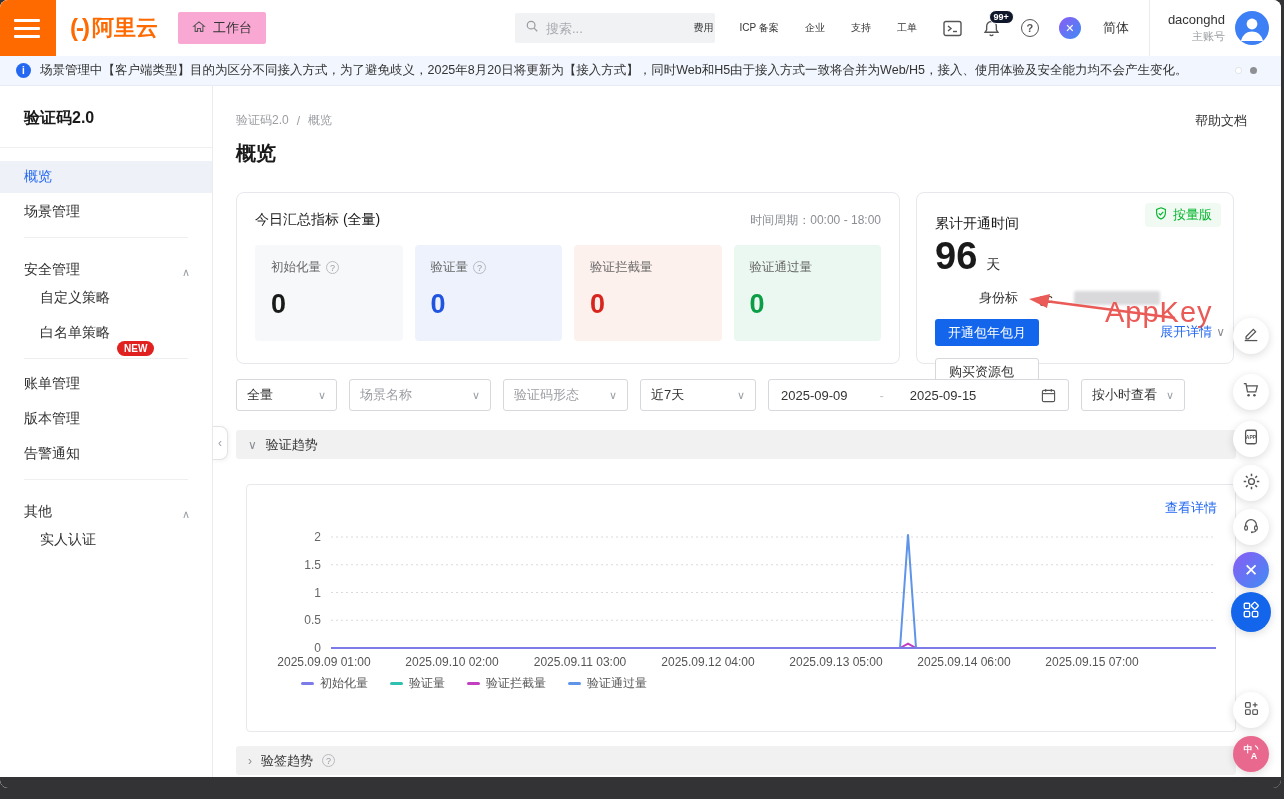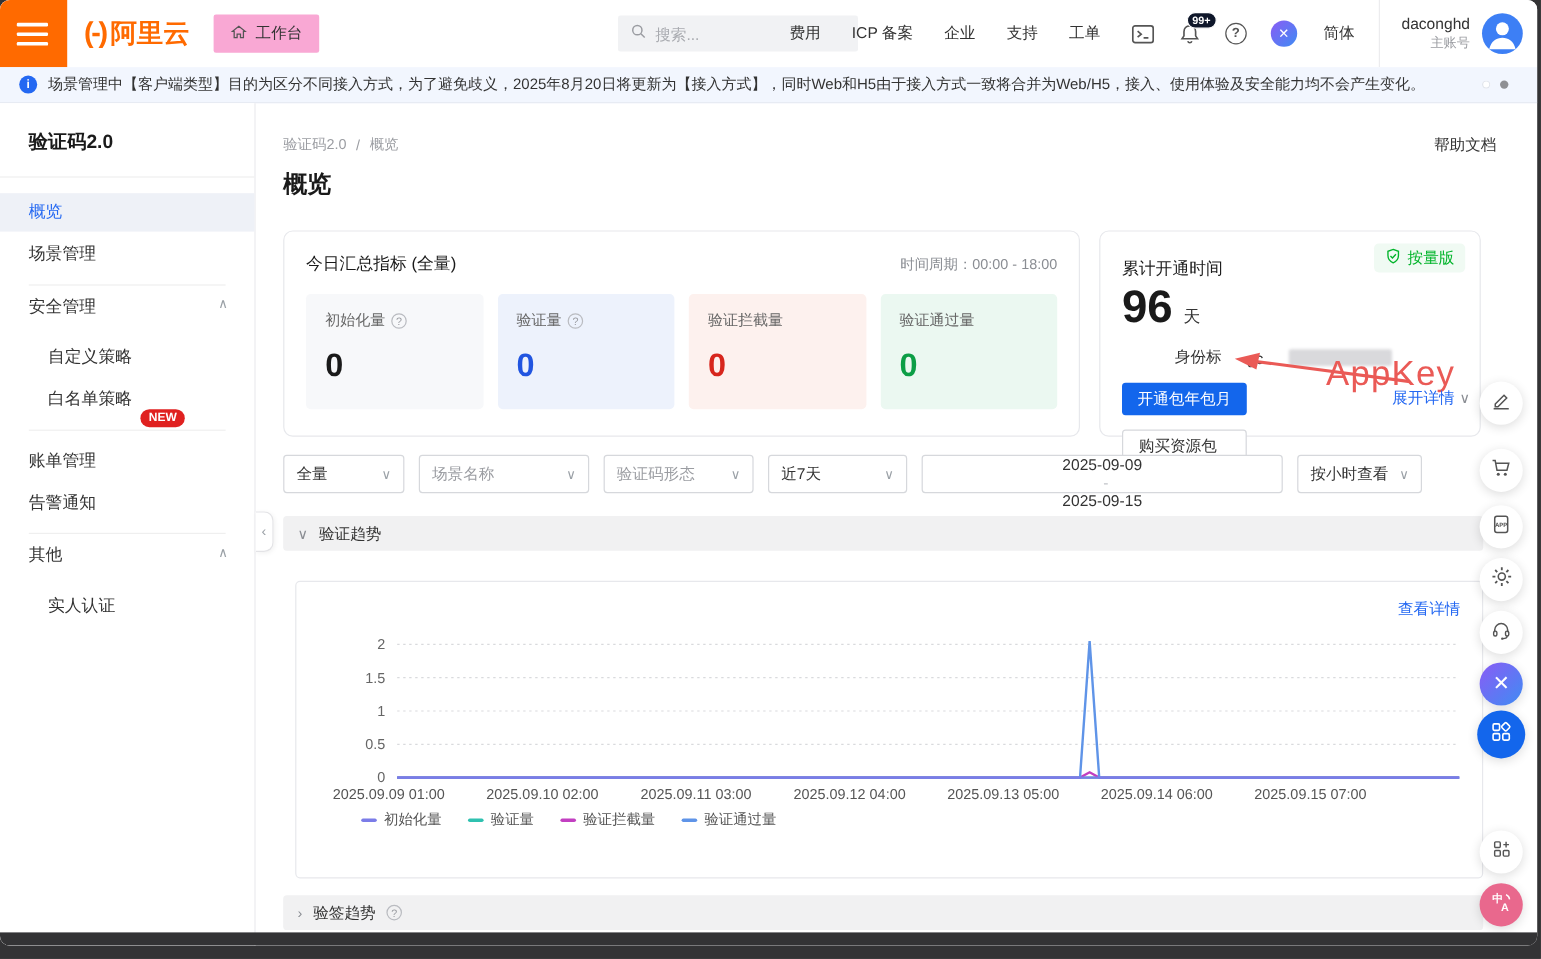--- a/index.html
+++ b/index.html
@@ -13,21 +13,21 @@
   .hamburger { width:56px; height:56px; background:#ff6a00; display:flex; flex-direction:column; justify-content:center; gap:5px; padding-left:14px; cursor:pointer; flex:none; }
   .hamburger i { display:block; width:26px; height:3px; background:#fff; border-radius:1px; }
   .logo { display:flex; align-items:center; margin-left:14px; color:#ff6a00; font-weight:bold; flex:none; }
   .logo .bracket { font-size:24px; letter-spacing:-2px; margin-right:4px; font-weight:bold; }
   .logo .logo-text { font-size:22px; }
   .workbench { margin-left:20px; background:#f9a8d4; border-radius:2px; height:32px; padding:0 14px; display:flex; align-items:center; gap:7px; font-size:13px; color:#333; cursor:pointer; flex:none; }
   .search { position:absolute; left:515px; top:13px; width:200px; height:30px; background:#f1f2f4; border-radius:2px; display:flex; align-items:center; padding:0 10px; gap:7px; }
   .search input { border:none; background:transparent; outline:none; font-size:13px; color:#333; width:150px; font-family:inherit; }
   .search input::placeholder { color:#a9abb0; }
   .topbar-right { position:absolute; right:12px; top:0; height:56px; display:flex; align-items:center; }
-  .top-menu { display:flex; gap:26px; font-size:13px; color:#333; }
+  .top-menu { display:flex; gap:26px; font-size:10px; color:#333; }
   .top-menu span { cursor:pointer; white-space:nowrap; }
   .top-icons { display:flex; align-items:center; gap:20px; margin-left:26px; }
   .icon-btn { position:relative; display:flex; align-items:center; justify-content:center; cursor:pointer; }
   .badge-99 { position:absolute; top:-9px; right:-13px; background:#0f172a; color:#fff; font-size:9px; font-weight:bold; border-radius:8px; padding:1px 4px; border:1px solid #fff; }
   .qmark { width:18px; height:18px; border:1.4px solid #555; border-radius:50%; display:flex; align-items:center; justify-content:center; font-size:11px; color:#555; font-weight:bold; }
   .ai-circle { width:22px; height:22px; border-radius:50%; background:linear-gradient(135deg,#8a5cf5,#3f8cf3); color:#fff; display:flex; align-items:center; justify-content:center; font-size:11px; font-weight:bold; }
   .lang { font-size:13px; color:#333; margin-left:22px; cursor:pointer; }
   .account { display:flex; align-items:center; gap:10px; margin-left:20px; padding-left:18px; border-left:1px solid #ececee; height:56px; cursor:pointer; }
   .acct-text { text-align:right; line-height:1.3; }
   .acct-name { font-size:13px; color:#333; }
@@ -44,21 +44,21 @@
   .dot.d2 { background:#8f9094; }
 
   
   .sidebar { position:absolute; left:0; top:86px; width:213px; height:702px; background:#fff; border-right:1px solid #ebebee; }
   .sb-title { font-size:16px; font-weight:bold; color:#1a1a1a; padding:22px 0 18px 24px; border-bottom:1px solid #efefef; }
   .sb-item { height:32px; display:flex; align-items:center; padding-left:24px; font-size:14px; color:#333; cursor:pointer; margin:3px 0; }
   .sb-item.active { background:#eef1f7; color:#2468f2; }
   .sb-item.sub { padding-left:40px; }
   .sb-nav { padding-top:10px; }
   .sb-hr { border:none; border-top:1px solid #efefef; margin:9px 24px; }
-  .sb-group { height:32px; display:flex; align-items:flex-start; justify-content:space-between; padding:0 22px 0 24px; font-size:14px; color:#333; cursor:pointer; margin:3px 0; }
+  .sb-group { height:32px; display:flex; align-items:flex-end; justify-content:space-between; padding:0 22px 0 24px; font-size:14px; color:#333; cursor:pointer; margin:3px 0; }
   .chev { color:#9aa0a6; font-size:11px; }
   .new-badge { background:#e02120; color:#fff; font-size:10px; font-weight:bold; border-radius:9px; padding:2px 7px; margin-left:7px;margin-top:31px; }
   .collapse-handle { position:absolute; left:213px; top:426px; width:15px; height:34px; background:#fff; border:1px solid #e3e3e6; border-left:none; border-radius:0 8px 8px 0; display:flex; align-items:center; justify-content:center; color:#9aa0a6; font-size:12px; cursor:pointer; box-shadow:1px 1px 4px rgba(0,0,0,.06); }
 
   
   .breadcrumb { position:absolute; left:236px; top:112px; font-size:12px; color:#9b9da2; display:flex; gap:8px; align-items:center; }
   .breadcrumb .crumb { cursor:pointer; }
   .help-link { position:absolute; right:34px; top:112px; font-size:13px; color:#333; cursor:pointer; }
   .page-title { position:absolute; left:236px; top:140px; font-size:20px; font-weight:bold; color:#1a1a1a; }
 
@@ -92,21 +92,21 @@
   .btn-plain { background:#fff; color:#333; border:1px solid #d6d8dc; }
   .expand-link { position:absolute; right:8px; top:130px; color:#2468f2; font-size:13px; display:flex; gap:4px; align-items:center; cursor:pointer; }
   .annotation-arrow { position:absolute; left:0; top:0; pointer-events:none; }
   .appkey-note { position:absolute; left:188px; top:103px; color:#ea5a56; font-size:29px; font-weight:500; letter-spacing:1px; }
 
   
   .filter-bar { position:absolute; left:236px; top:379px; display:flex; gap:12px; }
   .f-select { height:32px; background:#fff; border:1px solid #d6d8dc; border-radius:3px; display:flex; align-items:center; justify-content:space-between; padding:0 10px; font-size:13px; color:#333; cursor:pointer; }
   .f-select .ph { color:#9b9da2; }
   .w1{width:101px}.w2{width:142px}.w3{width:125px}.w4{width:116px}.w6{width:104px}
-  .date-range { width:301px; height:32px; background:#fff; border:1px solid #d6d8dc; border-radius:3px; display:flex; align-items:center; font-size:13px; color:#333; padding:0 12px; cursor:pointer;flex-direction:column; }
+  .date-range { width:301px; height:32px; background:#fff; border:1px solid #d6d8dc; border-radius:3px; display:flex; align-items:center; font-size:13px; color:#333; padding:0 12px; cursor:pointer; }
   .date-range .sep { color:#c2c4c9; margin:0 26px 0 32px; }
   .date-range svg { margin-left:auto; }
 
   
   .section-header { position:absolute; left:236px; width:1000px; height:29px; background:#f1f1f2; border-radius:3px; display:flex; align-items:center; gap:9px; padding:0 12px; font-size:13px; color:#333; cursor:pointer; }
   .sh-verify { top:430px; } .sh-sign { top:746px; }
   .sh-chev { color:#8a8d93; font-size:12px; }
 
   
   .chart-card { left:246px; top:484px; width:990px; height:248px; border-radius:4px; }
@@ -216,20 +216,21 @@
         <span>安全管理</span>
         <span class="chev">∧</span>
       </div>
       <div class="sb-item sub">自定义策略</div>
       <div class="sb-item sub">
         <span>白名单策略</span>
         <span class="new-badge">NEW</span>
       </div>
       <hr class="sb-hr">
       <div class="sb-item">账单管理</div>
+      <div class="sb-item">版本管理</div>
       <div class="sb-item">告警通知</div>
       <hr class="sb-hr">
       <div class="sb-group">
         <span>其他</span>
         <span class="chev">∧</span>
       </div>
       <div class="sb-item sub">实人认证</div>
     </nav>
   </aside>
   <div class="collapse-handle">‹</div>

